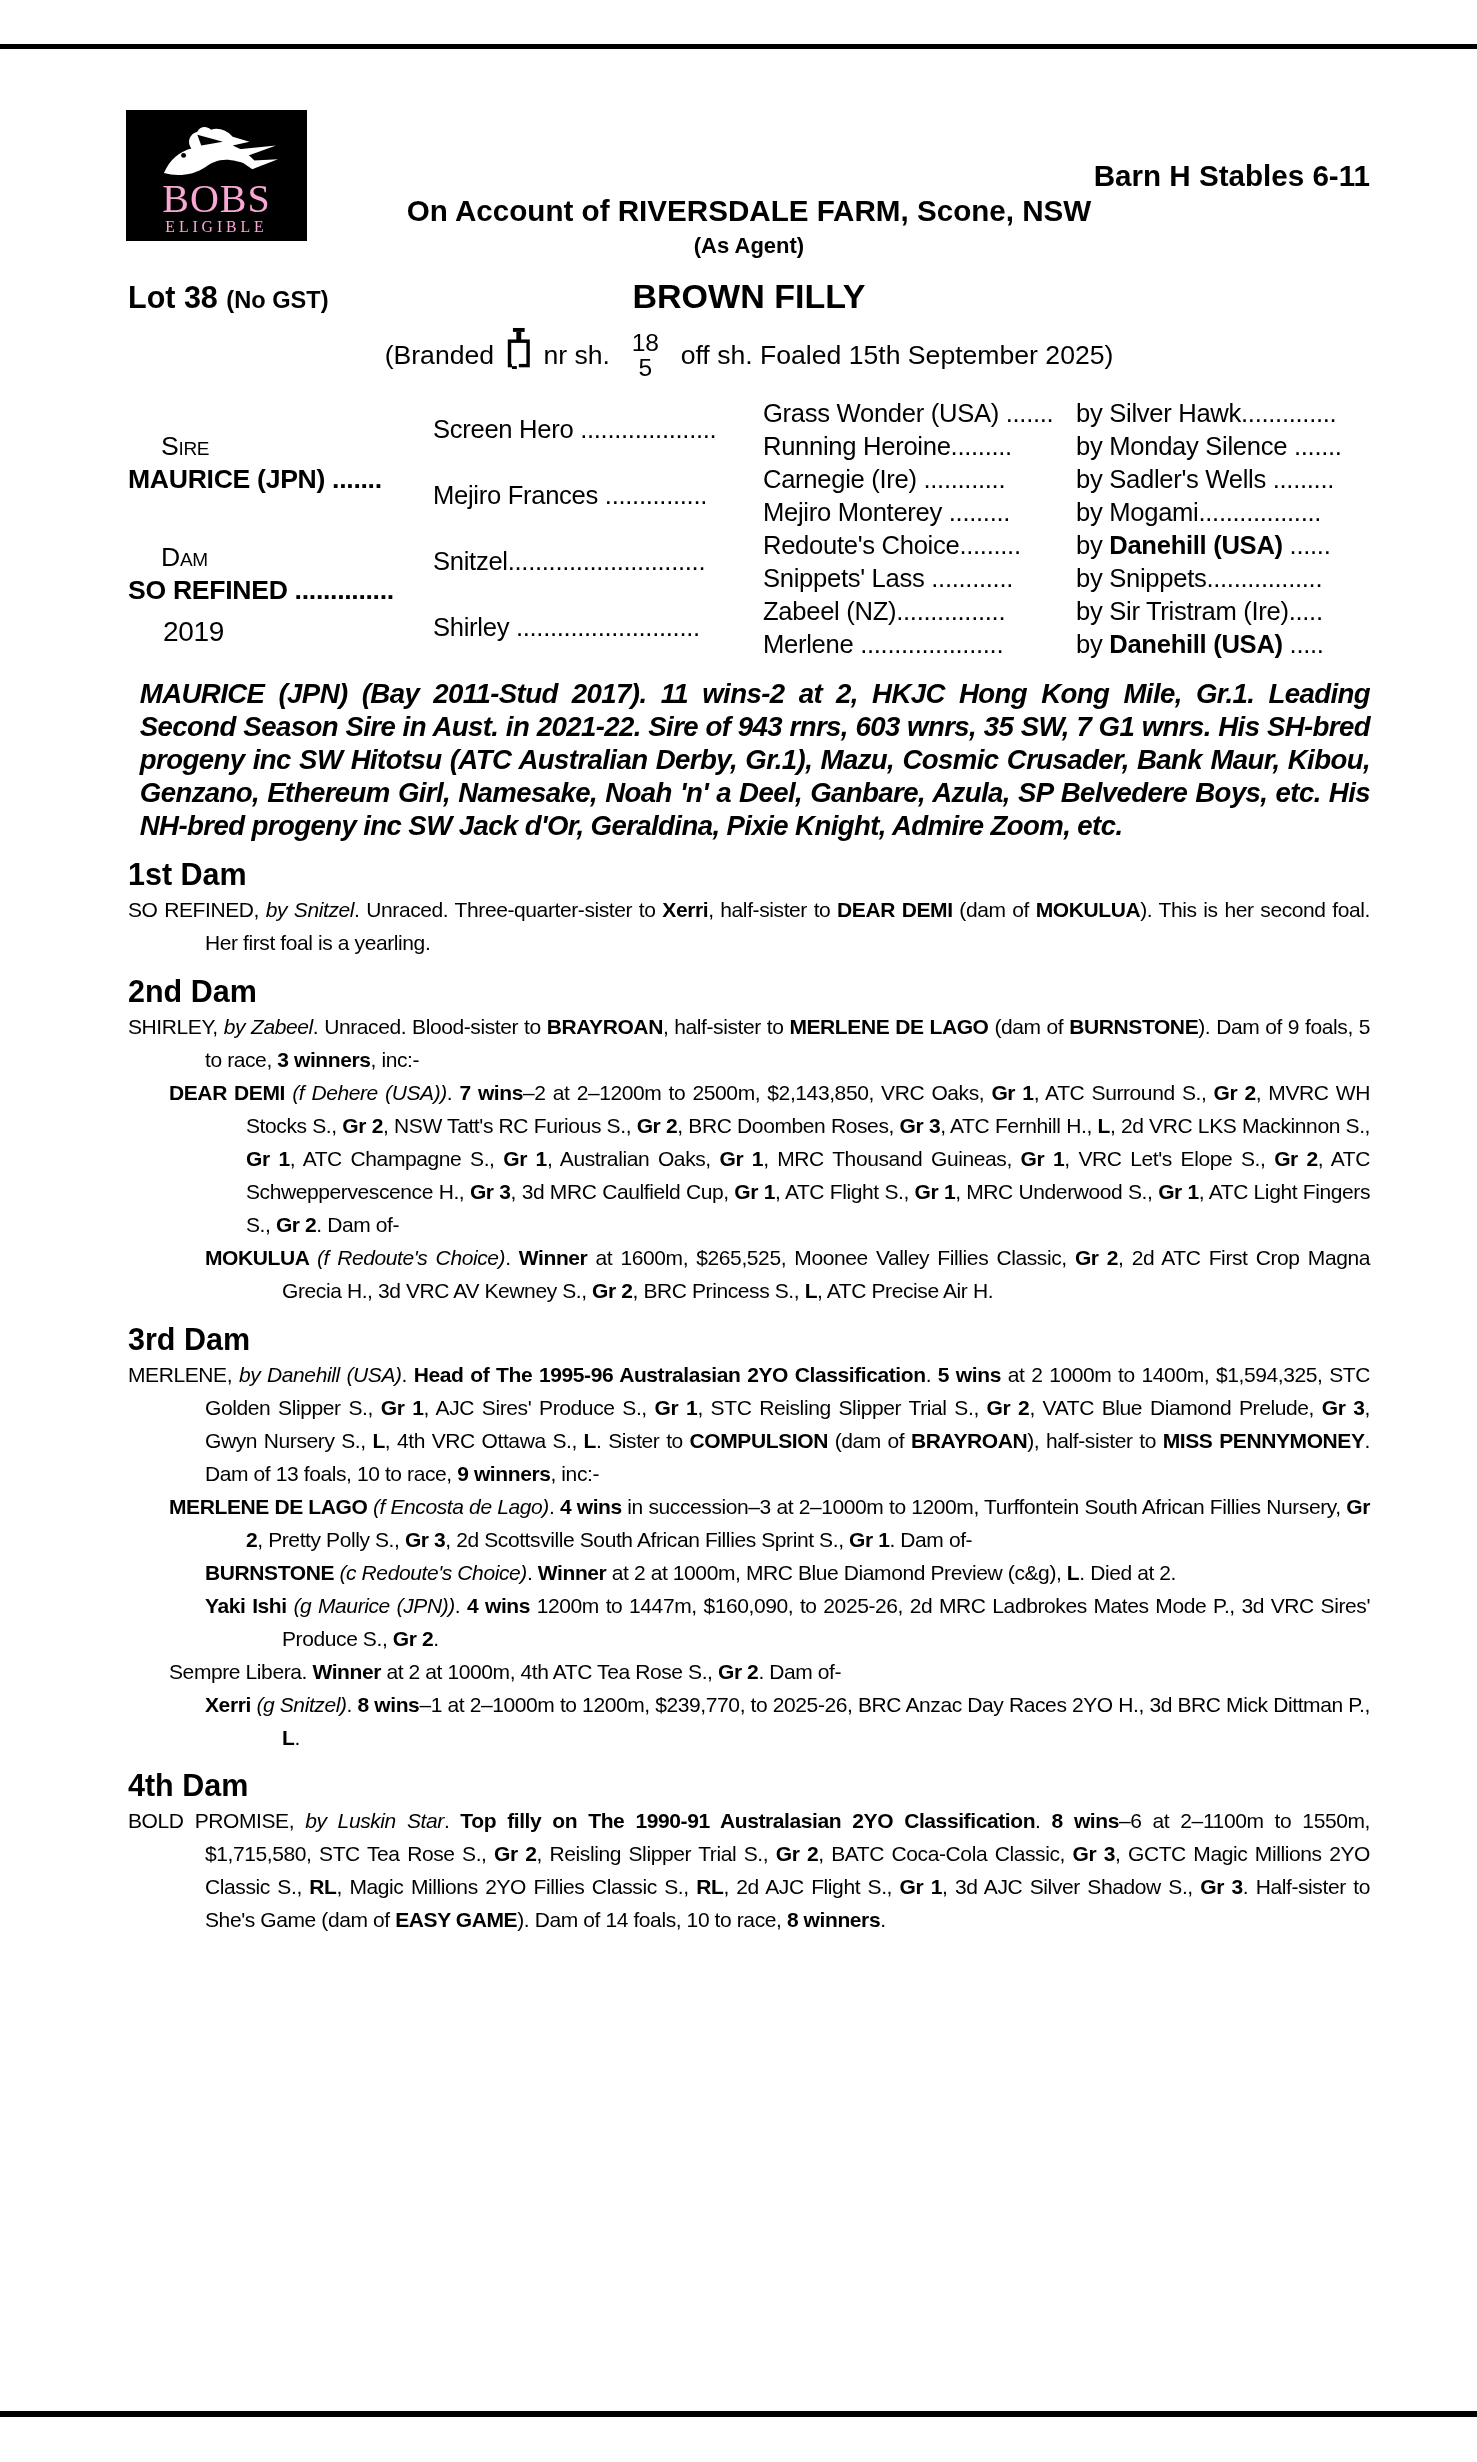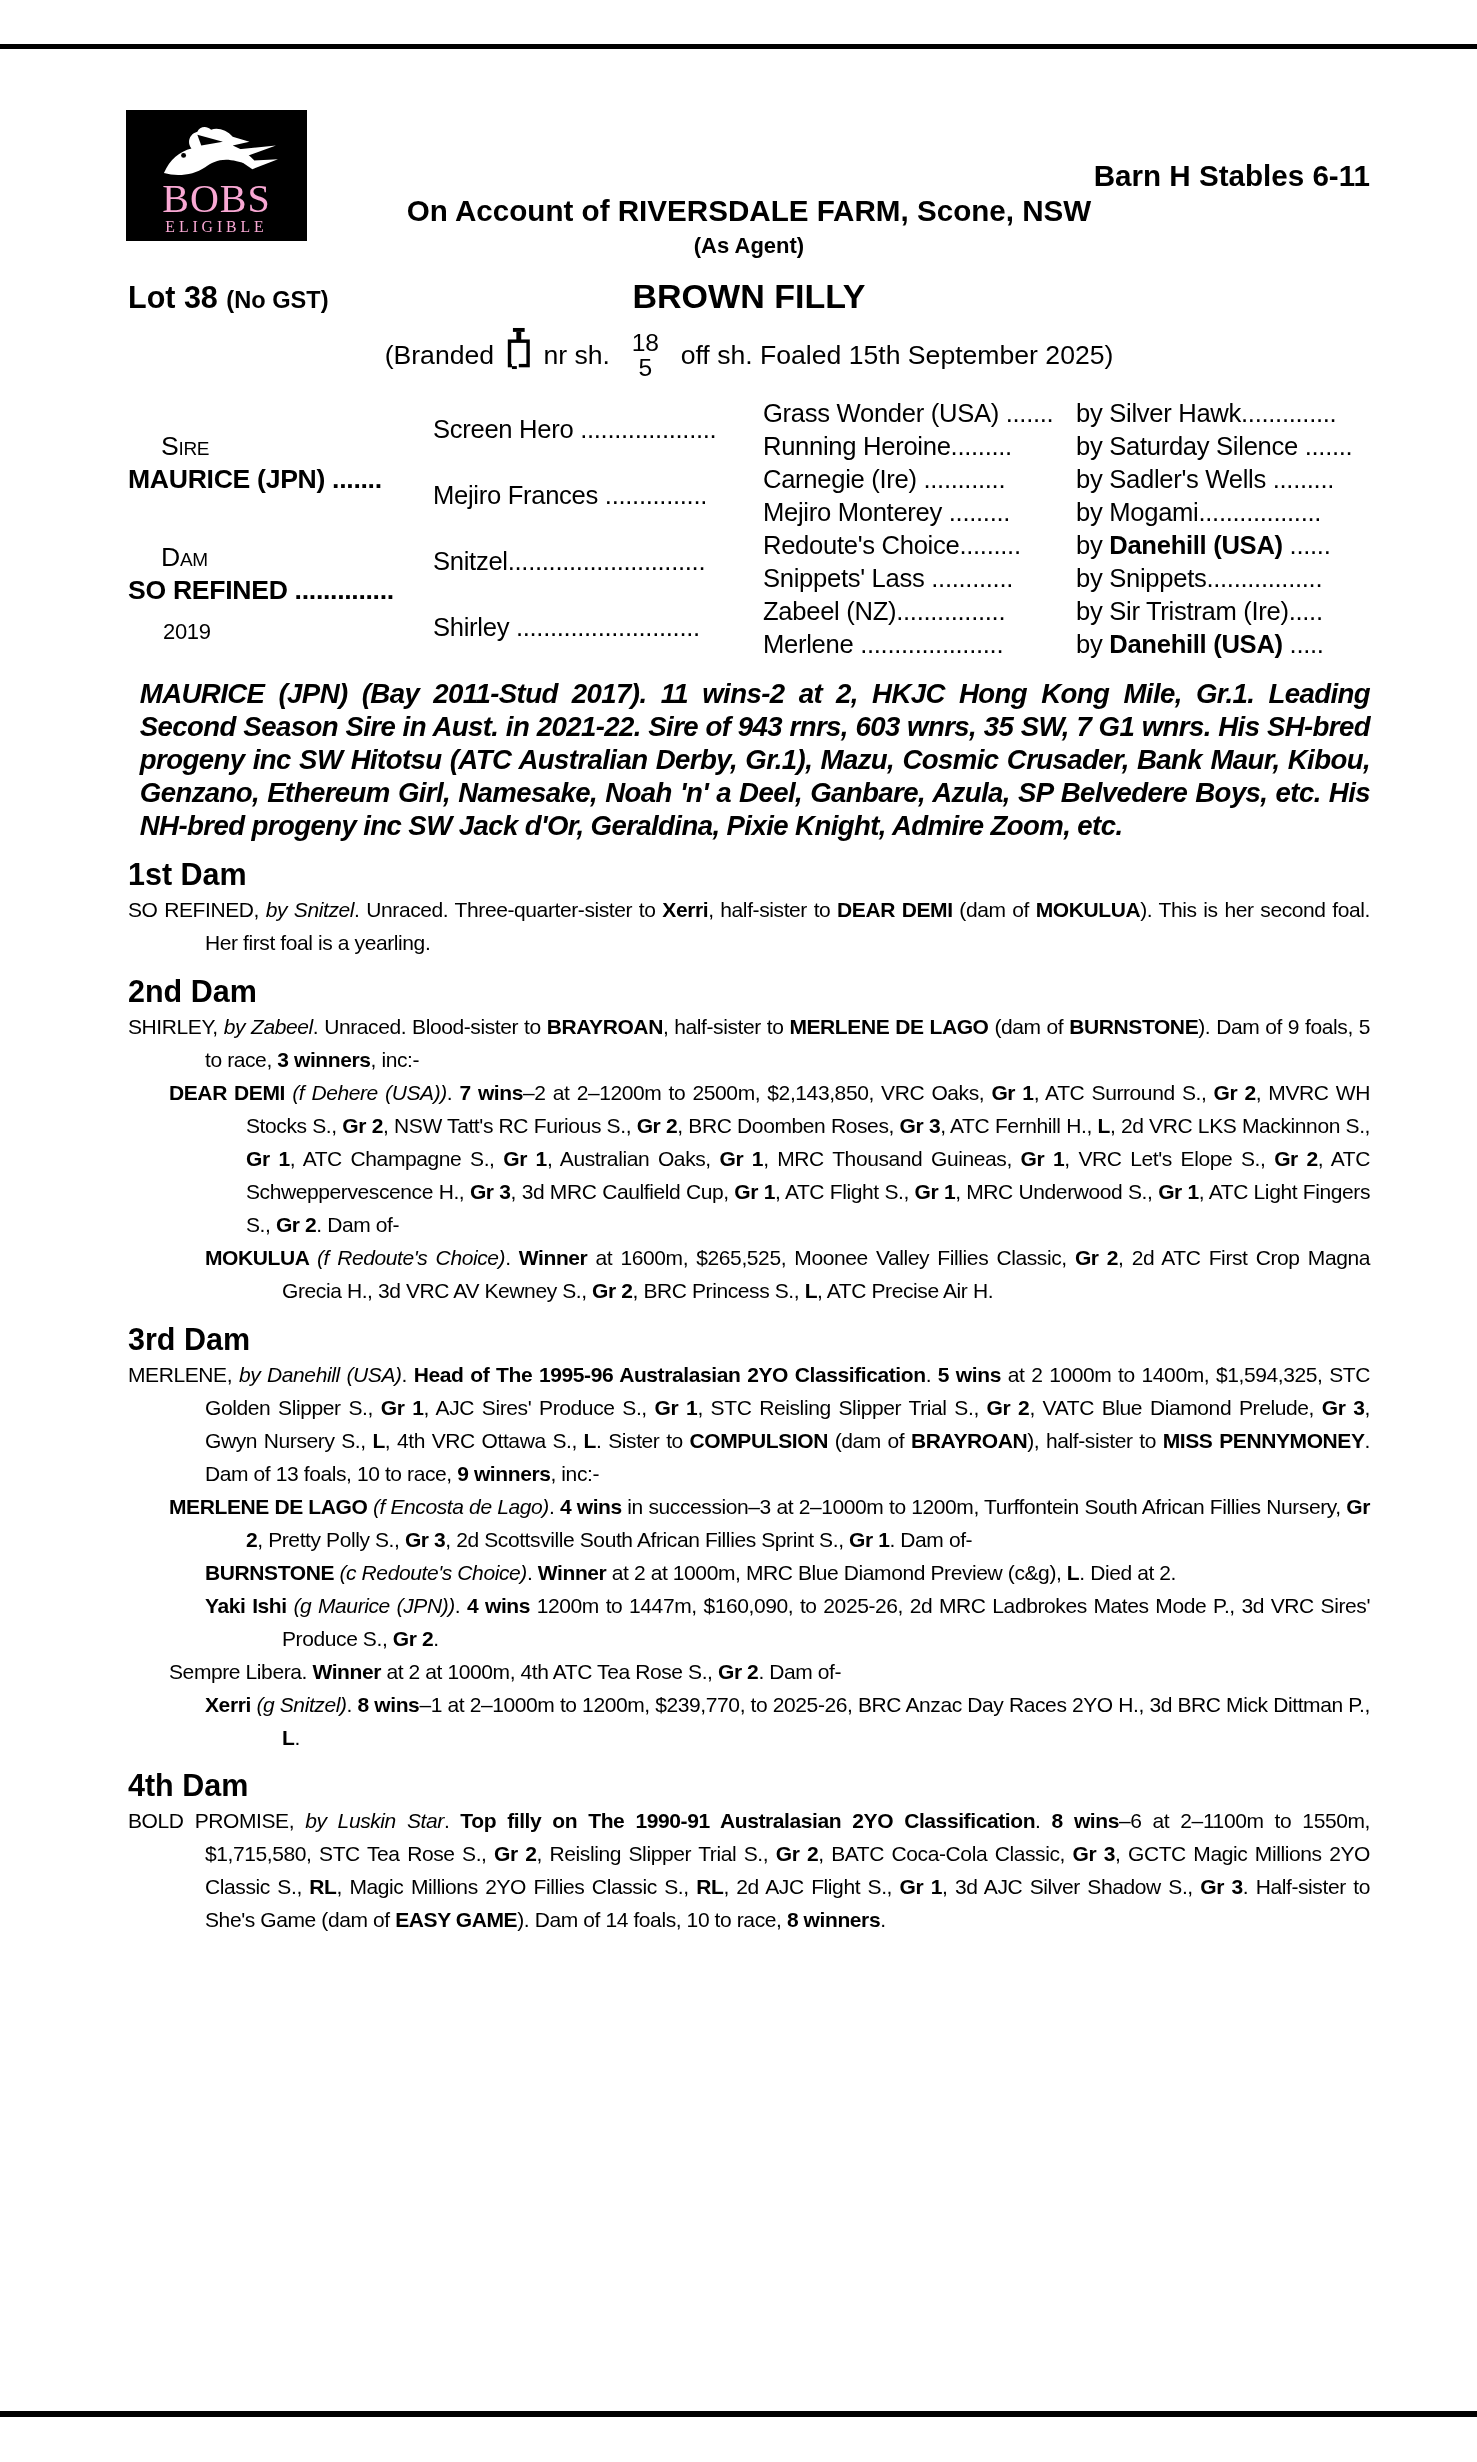--- a/index.html
+++ b/index.html
@@ -33,21 +33,21 @@
   
   .pedigree{display:grid;grid-template-columns:305px 330px 313px 293px;grid-auto-rows:33px;
             margin-top:9.9px;font-size:25.6px;letter-spacing:-0.3px;}
   .p-cell{white-space:nowrap;overflow:hidden;line-height:33px;}
   .p-g2{display:flex;align-items:center;white-space:nowrap;overflow:hidden;}
   .p-blk{display:flex;flex-direction:column;justify-content:center;}
   .p-sire-blk{grid-column:1;grid-row:1 / span 4;}
   .p-dam-blk{grid-column:1;grid-row:5 / span 4;}
   .p-label{font-variant:small-caps;font-size:26.6px;line-height:33px;padding-left:33px;}
   .p-gname{font-weight:bold;font-size:26.6px;line-height:33px;white-space:nowrap;overflow:hidden;}
-  .p-year{font-size:22px;line-height:33px;padding-left:35px;margin-top:8px;}
+  .p-year{font-size:28px;line-height:33px;padding-left:35px;margin-top:8px;}
 
   .sire-blurb{margin-top:16.7px;font-weight:bold;font-style:italic;font-size:27.6px;line-height:33px;
               text-align:justify;letter-spacing:-0.6px;padding-left:11.8px;}
 
   .dam-heading{font-weight:bold;font-size:30.5px;line-height:34px;margin-top:14.8px;margin-bottom:2px;}
   .para{font-size:21px;line-height:33px;text-align:justify;letter-spacing:-0.4px;}
   .para .b,.b{font-weight:bold;}
   .para .i,.i{font-style:italic;}
   .para .bi,.bi{font-weight:bold;font-style:italic;}
   .indent0{padding-left:77px;text-indent:-77px;}
@@ -116,21 +116,21 @@
         <div class="p-gname">SO REFINED ..............</div>
         <div class="p-year">2019</div>
       </div>
     <div class="p-g2" style="grid-area: 1 / 2 / span 2;">Screen Hero ....................</div>
         <div class="p-g2" style="grid-area: 3 / 2 / span 2;">Mejiro Frances ...............</div>
         <div class="p-g2" style="grid-area: 5 / 2 / span 2;">Snitzel.............................</div>
         <div class="p-g2" style="grid-area: 7 / 2 / span 2;">Shirley ...........................</div>
         <div class="p-cell" style="grid-area: 1 / 3;">Grass Wonder (USA) .......</div>
         <div class="p-cell" style="grid-area: 1 / 4;"><span>by Silver Hawk..............</span></div>
         <div class="p-cell" style="grid-area: 2 / 3;">Running Heroine.........</div>
-        <div class="p-cell" style="grid-area: 2 / 4;"><span>by Saturday Silence .......</span></div>
+        <div class="p-cell" style="grid-area: 2 / 4;"><span>by Monday Silence .......</span></div>
         <div class="p-cell" style="grid-area: 3 / 3;">Carnegie (Ire) ............</div>
         <div class="p-cell" style="grid-area: 3 / 4;"><span>by Sadler's Wells .........</span></div>
         <div class="p-cell" style="grid-area: 4 / 3;">Mejiro Monterey .........</div>
         <div class="p-cell" style="grid-area: 4 / 4;"><span>by Mogami..................</span></div>
         <div class="p-cell" style="grid-area: 5 / 3;">Redoute's Choice.........</div>
         <div class="p-cell" style="grid-area: 5 / 4;"><span>by </span><span class="b">Danehill (USA)</span><span> ......</span></div>
         <div class="p-cell" style="grid-area: 6 / 3;">Snippets' Lass ............</div>
         <div class="p-cell" style="grid-area: 6 / 4;"><span>by Snippets.................</span></div>
         <div class="p-cell" style="grid-area: 7 / 3;">Zabeel (NZ)................</div>
         <div class="p-cell" style="grid-area: 7 / 4;"><span>by Sir Tristram (Ire).....</span></div>

